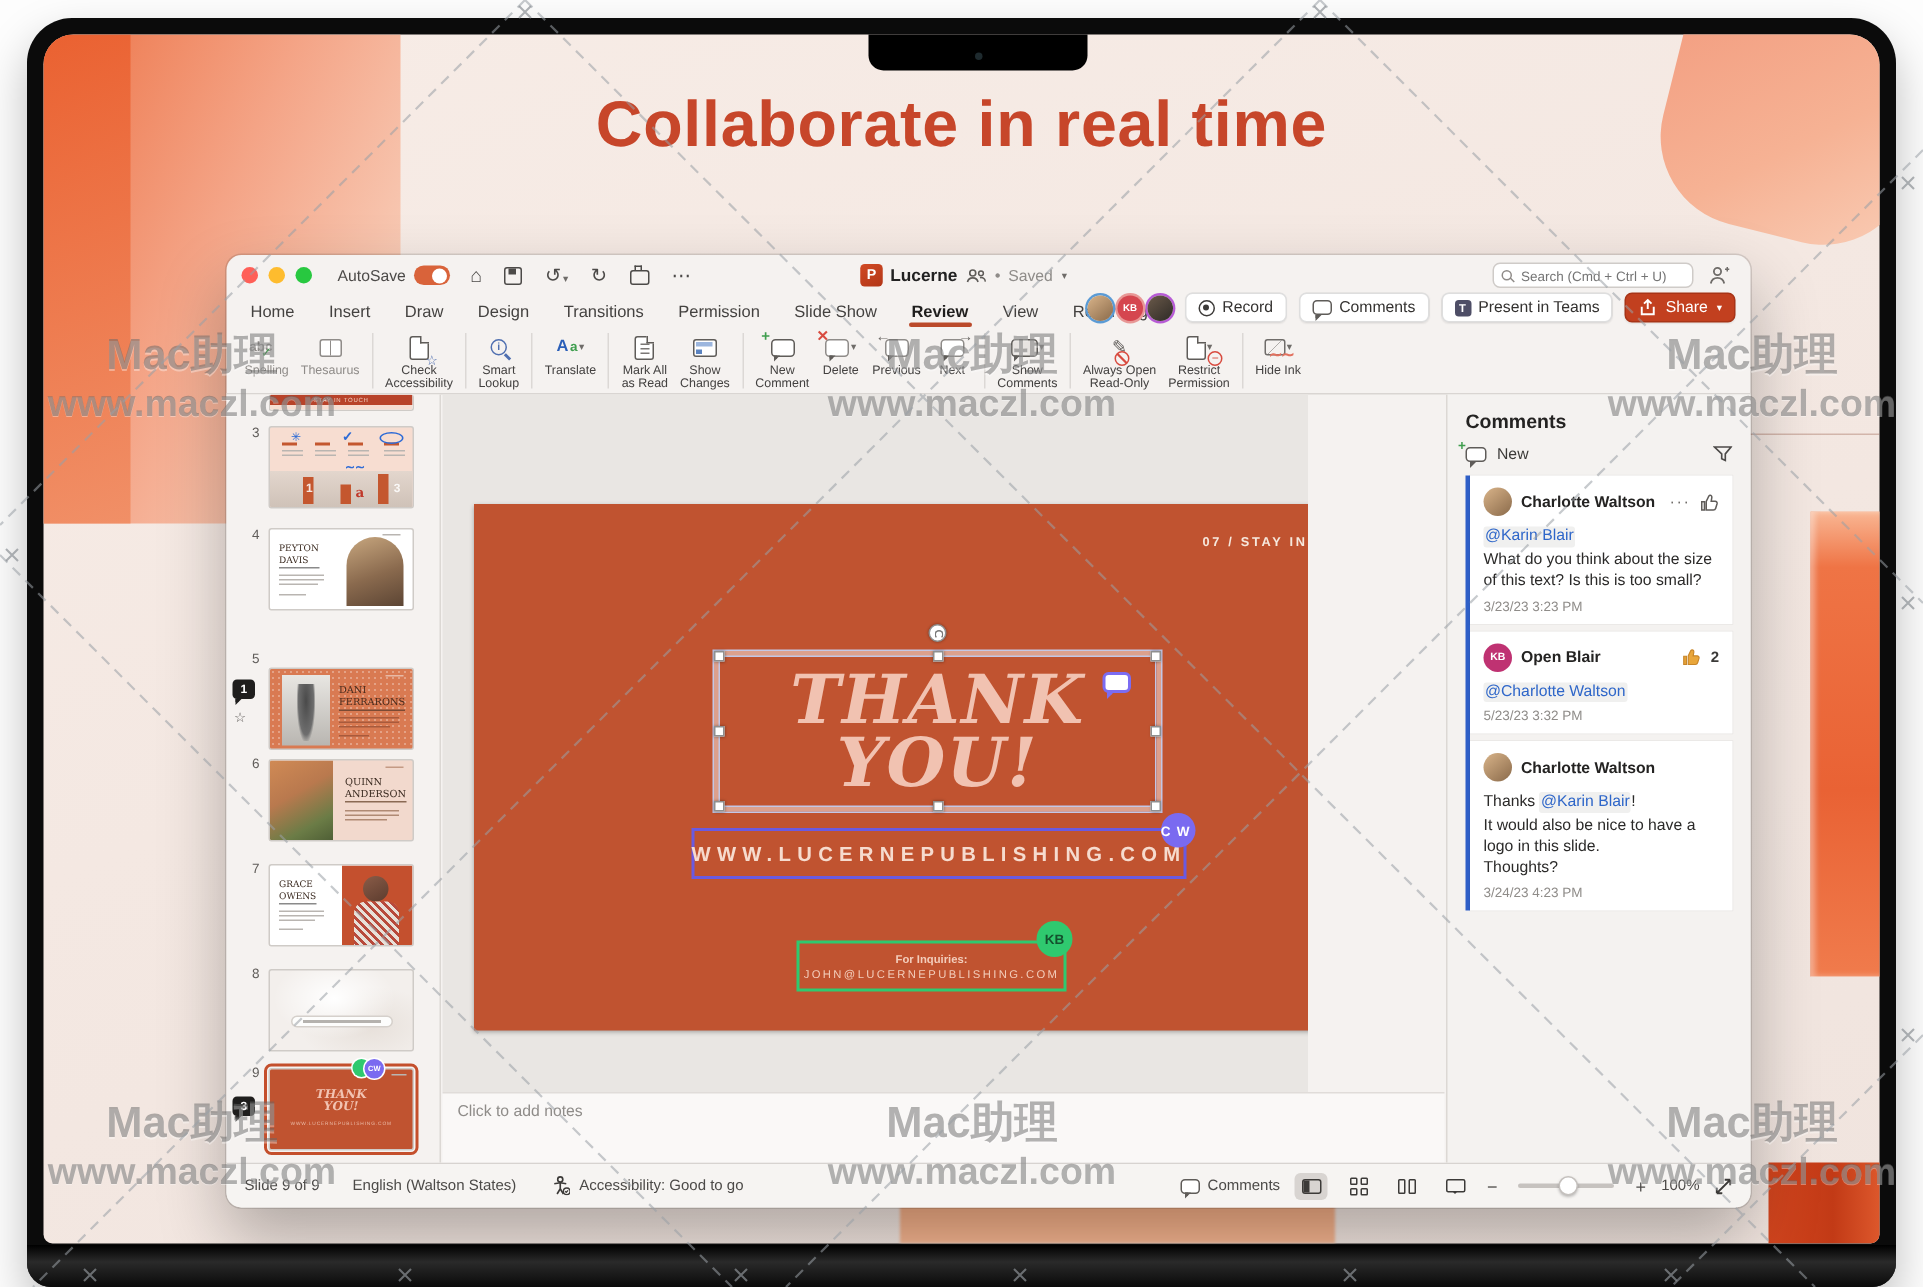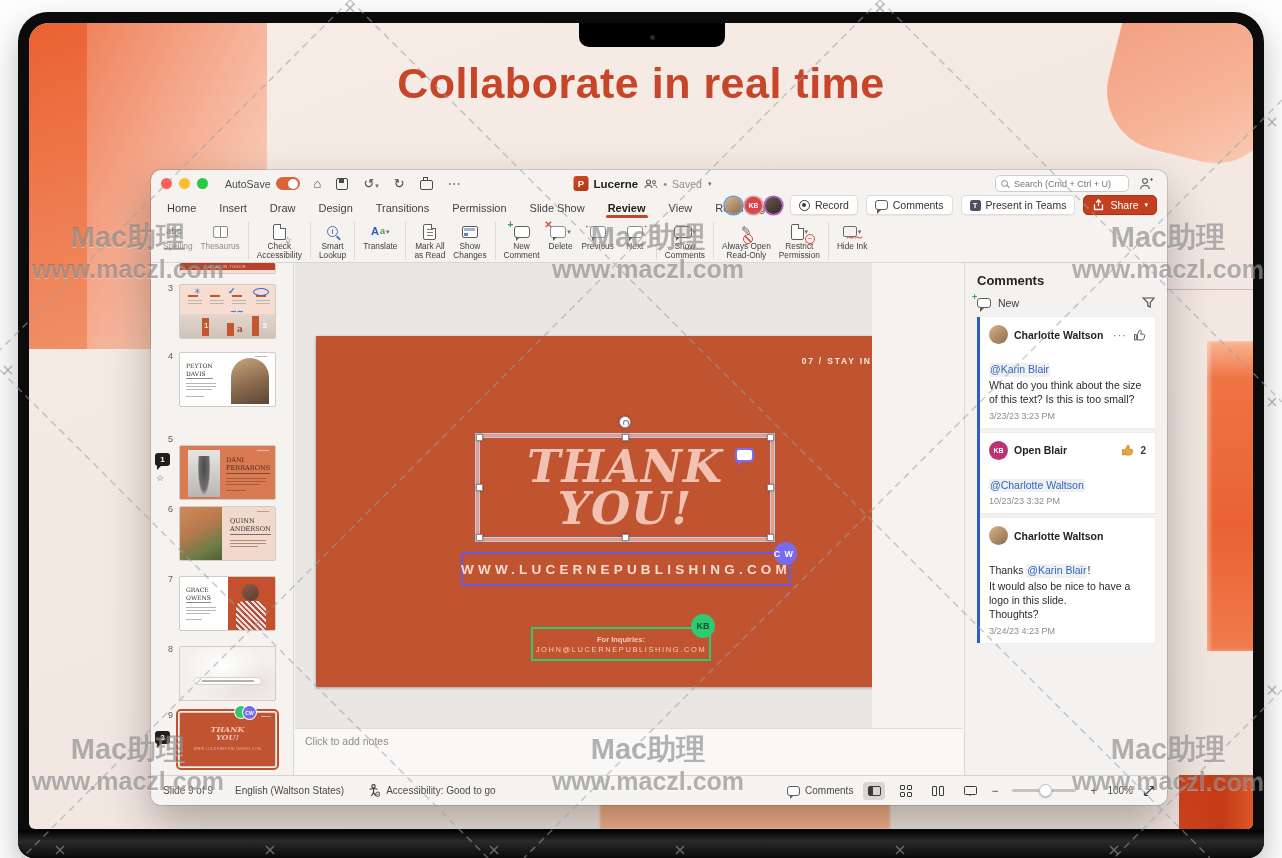--- a/index.html
+++ b/index.html
@@ -93,21 +93,21 @@
   .heart{position:absolute;font-size:20px;color:#b2ada9;text-shadow:0 1px 1px rgba(0,0,0,.25);}
   .kicker{position:absolute;right:26px;top:20px;font-size:8.5px;font-weight:700;letter-spacing:1.8px;color:#f6e8dd;}
   
   .cpanel{position:absolute;left:813px;top:93px;width:203px;height:512px;background:#f4f2f0;border-left:1px solid #dcd8d4;padding:10px 12px 0 12px;}
   .cthread{border-left:3px solid #2e5fc7;margin-top:8px;}
   .ccard{background:#fff;padding:8px 9px 7px 9px;margin-bottom:5px;box-shadow:0 0 0 .5px rgba(0,0,0,.05);}
   .chead{display:flex;align-items:center;gap:6px;}
   .cname{font-size:10.5px;font-weight:700;color:#242322;flex:1 1 auto;}
   .cav{width:19px;height:19px;border-radius:50%;flex:none;}
   .mention{display:inline-block;background:#f0f0ef;color:#2e66c9;border-radius:2px;padding:0 1px;}
-  .cbody{font-size:10.5px;color:#2b2a29;line-height:1.32;margin-top:19px;}
+  .cbody{font-size:10.5px;color:#2b2a29;line-height:1.32;margin-top:7px;}
   .ctime{font-size:9px;color:#8f8c89;margin-top:4px;}
   .replybox{margin-top:12px;height:26px;border:1px solid #d9d5d2;border-radius:13px;background:#fff;display:flex;align-items:center;padding:0 11px;}
   .replybox input{border:none;outline:none;background:transparent;font-size:10.5px;color:#8f8c89;width:100%;font-family:"Liberation Sans",sans-serif;}
   .funnel,.thumbup{flex:none;}
   
   .notes{position:absolute;left:144px;top:558px;width:668px;height:47px;background:#faf8f7;border-top:1px solid #e0dcd9;padding:6px 10px;font-size:10.5px;color:#8f8c89;}
   .statusbar{position:absolute;left:0;top:605px;width:100%;height:30px;background:#f6f4f2;border-top:1px solid #d7d3d0;border-radius:0 0 10px 10px;display:flex;align-items:center;padding:0 12px;font-size:10px;color:#4c4a48;}
   .svbtn{display:flex;align-items:center;justify-content:center;width:22px;height:18px;border-radius:4px;}
   .svbtn.sel{background:#d8d4d1;}
   .vic-normal{width:13px;height:10px;border:1.4px solid #3c3a38;border-radius:2px;position:relative;}
@@ -522,21 +522,21 @@
             <div class="ccard">
               <div class="chead">
                 <span class="cav" style="background:#bf3272;color:#fff;font-size:7px;font-weight:700;display:flex;align-items:center;justify-content:center">KB</span>
                 <span class="cname">Open Blair</span>
                 <svg class="thumbup" width="13" height="12" viewBox="0 0 13 12">
                     <path d="M1.5 5.5h1.8v5.5H1.5zM4.5 11h4.7c.8 0 1.4-.5 1.6-1.2l.9-3c.2-.8-.4-1.6-1.2-1.6H7.8l.4-2.5C8.3 1.8 7.8 1.2 7.1 1.2c-.4 0-.7.2-.9.5L4.5 5.2z" fill="#e9a63a" stroke="#c8862a" stroke-width=".8"></path>
                   </svg>
                 <span style="font-size:10px;font-weight:700">2</span>
               </div>
               <div class="cbody"><span class="mention">@Charlotte Waltson</span></div>
-              <div class="ctime">10/23/23 3:32 PM</div>
+              <div class="ctime">5/23/23 3:32 PM</div>
             </div>
             <div class="ccard" style="margin-bottom:0">
               <div class="chead">
                 <span class="cav" style="background:linear-gradient(140deg,#d9b48a,#8a6a4a)"></span>
                 <span class="cname">Charlotte Waltson</span>
               </div>
               <div class="cbody"><span>Thanks </span><span class="mention">@Karin Blair</span><span>!</span></div>
               <div class="cbody preline" style="margin-top:2px">It would also be nice to have a logo in this slide.
 Thoughts?</div>
               <div class="ctime">3/24/23 4:23 PM</div>

